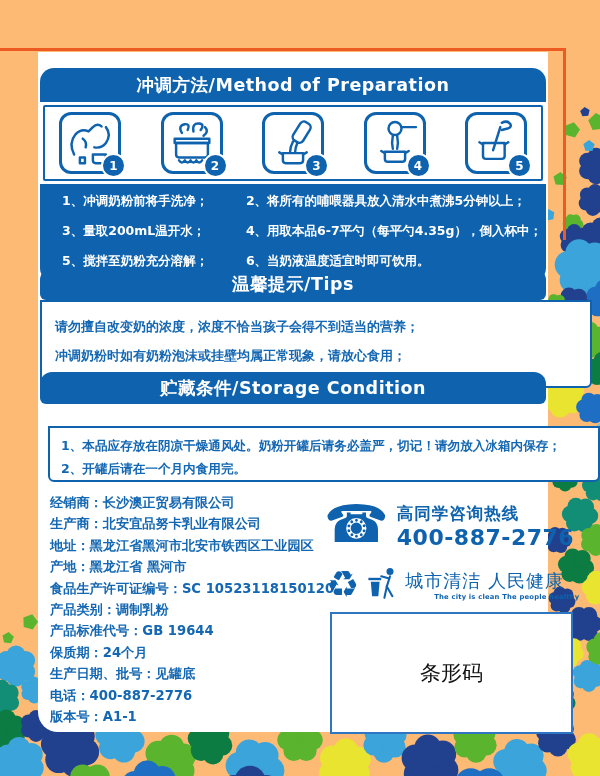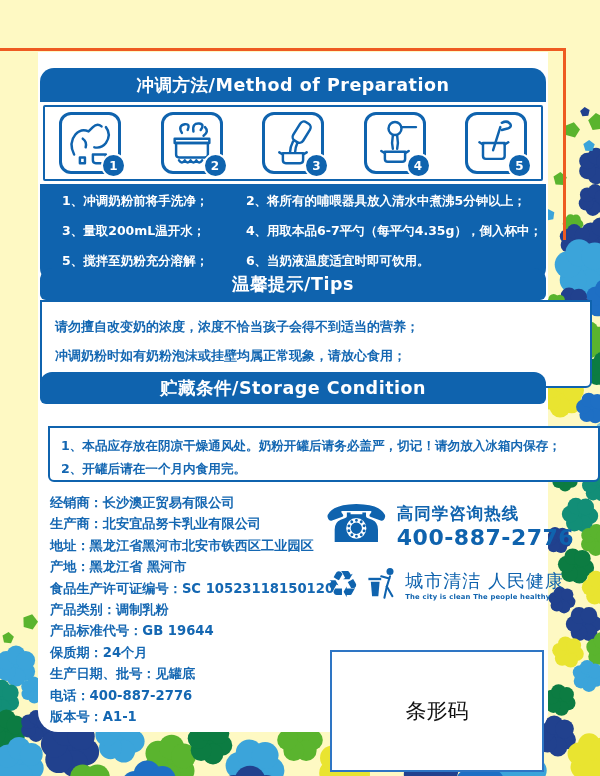--- a/index.html
+++ b/index.html
@@ -1,17 +1,17 @@
 <!DOCTYPE html>
 <html><head>
 <meta charset="utf-8">
 <style>
   html,body{margin:0;padding:0;background:#fff;}
   body{font-family:"DejaVu Sans","Liberation Sans",sans-serif;}
-  #stage{position:relative;width:600px;height:776px;background:#fef9c3;overflow:hidden;}
+  #stage{position:relative;width:600px;height:776px;background:#fdba74;overflow:hidden;}
   #camo{position:absolute;left:0;top:0;z-index:2;}
   #whitecard{position:absolute;left:38px;top:52px;width:510px;height:680px;background:#fff;
     border-radius:0 0 20px 20px;z-index:3;}
   .orange-h{position:absolute;left:0;top:48px;width:566px;height:3px;background:#ee5b22;z-index:4;}
   .orange-v{position:absolute;left:563px;top:48px;width:3px;height:192px;background:#ee5b22;z-index:4;}
   .content{position:absolute;left:0;top:0;width:600px;height:776px;z-index:5;}
 
   
   .panel{position:absolute;left:40px;width:506px;background:#0f63ae;border-radius:14px;box-sizing:border-box;}
   .panel-header{height:34px;display:flex;align-items:center;justify-content:center;
@@ -40,23 +40,23 @@
   
   .info{position:absolute;left:50px;top:492px;color:#1467b2;font-weight:bold;font-size:13.2px;
     line-height:21.4px;white-space:nowrap;}
   .hotline{position:absolute;left:324px;top:498px;display:flex;align-items:flex-start;gap:8px;color:#0f63ae;}
   .phone-glyph{font-size:52px;line-height:52px;color:#0f63ae;}
   .hotline-title{font-size:16.5px;font-weight:bold;letter-spacing:1px;margin-top:5px;}
   .hotline-number{font-size:22px;font-weight:bold;letter-spacing:.5px;}
   .eco{position:absolute;left:326px;top:565px;display:flex;align-items:center;gap:7px;color:#0f63ae;}
   .recycle-glyph{font-size:37px;line-height:40px;font-weight:bold;}
   .eco-text-cn{font-size:18px;font-weight:normal;letter-spacing:1px;}
-  .eco-text-en{font-size:6.8px;font-weight:bold;letter-spacing:.2px;}
-  .barcode-box{position:absolute;left:330px;top:612px;width:214px;height:122px;background:#fff;
-    border:2px solid #2e75c4;box-sizing:border-box;display:flex;align-items:center;justify-content:center;margin-top:38px;}
+  .eco-text-en{font-size:6.8px;font-weight:bold;letter-spacing:.2px;margin-left:29px;}
+  .barcode-box{position:absolute;left:330px;top:612px;width:243px;height:122px;background:#fff;
+    border:2px solid #2e75c4;box-sizing:border-box;display:flex;align-items:center;justify-content:center;}
   .barcode-label{font-family:"DejaVu Serif","Liberation Serif",serif;font-size:21px;color:#111;}
 </style>
 </head>
 <body>
 
 <div id="stage">
 
   <svg id="camo" width="600" height="776">
       <g fill="#21418e">
         <circle cx="596" cy="166" r="12.0"></circle>

